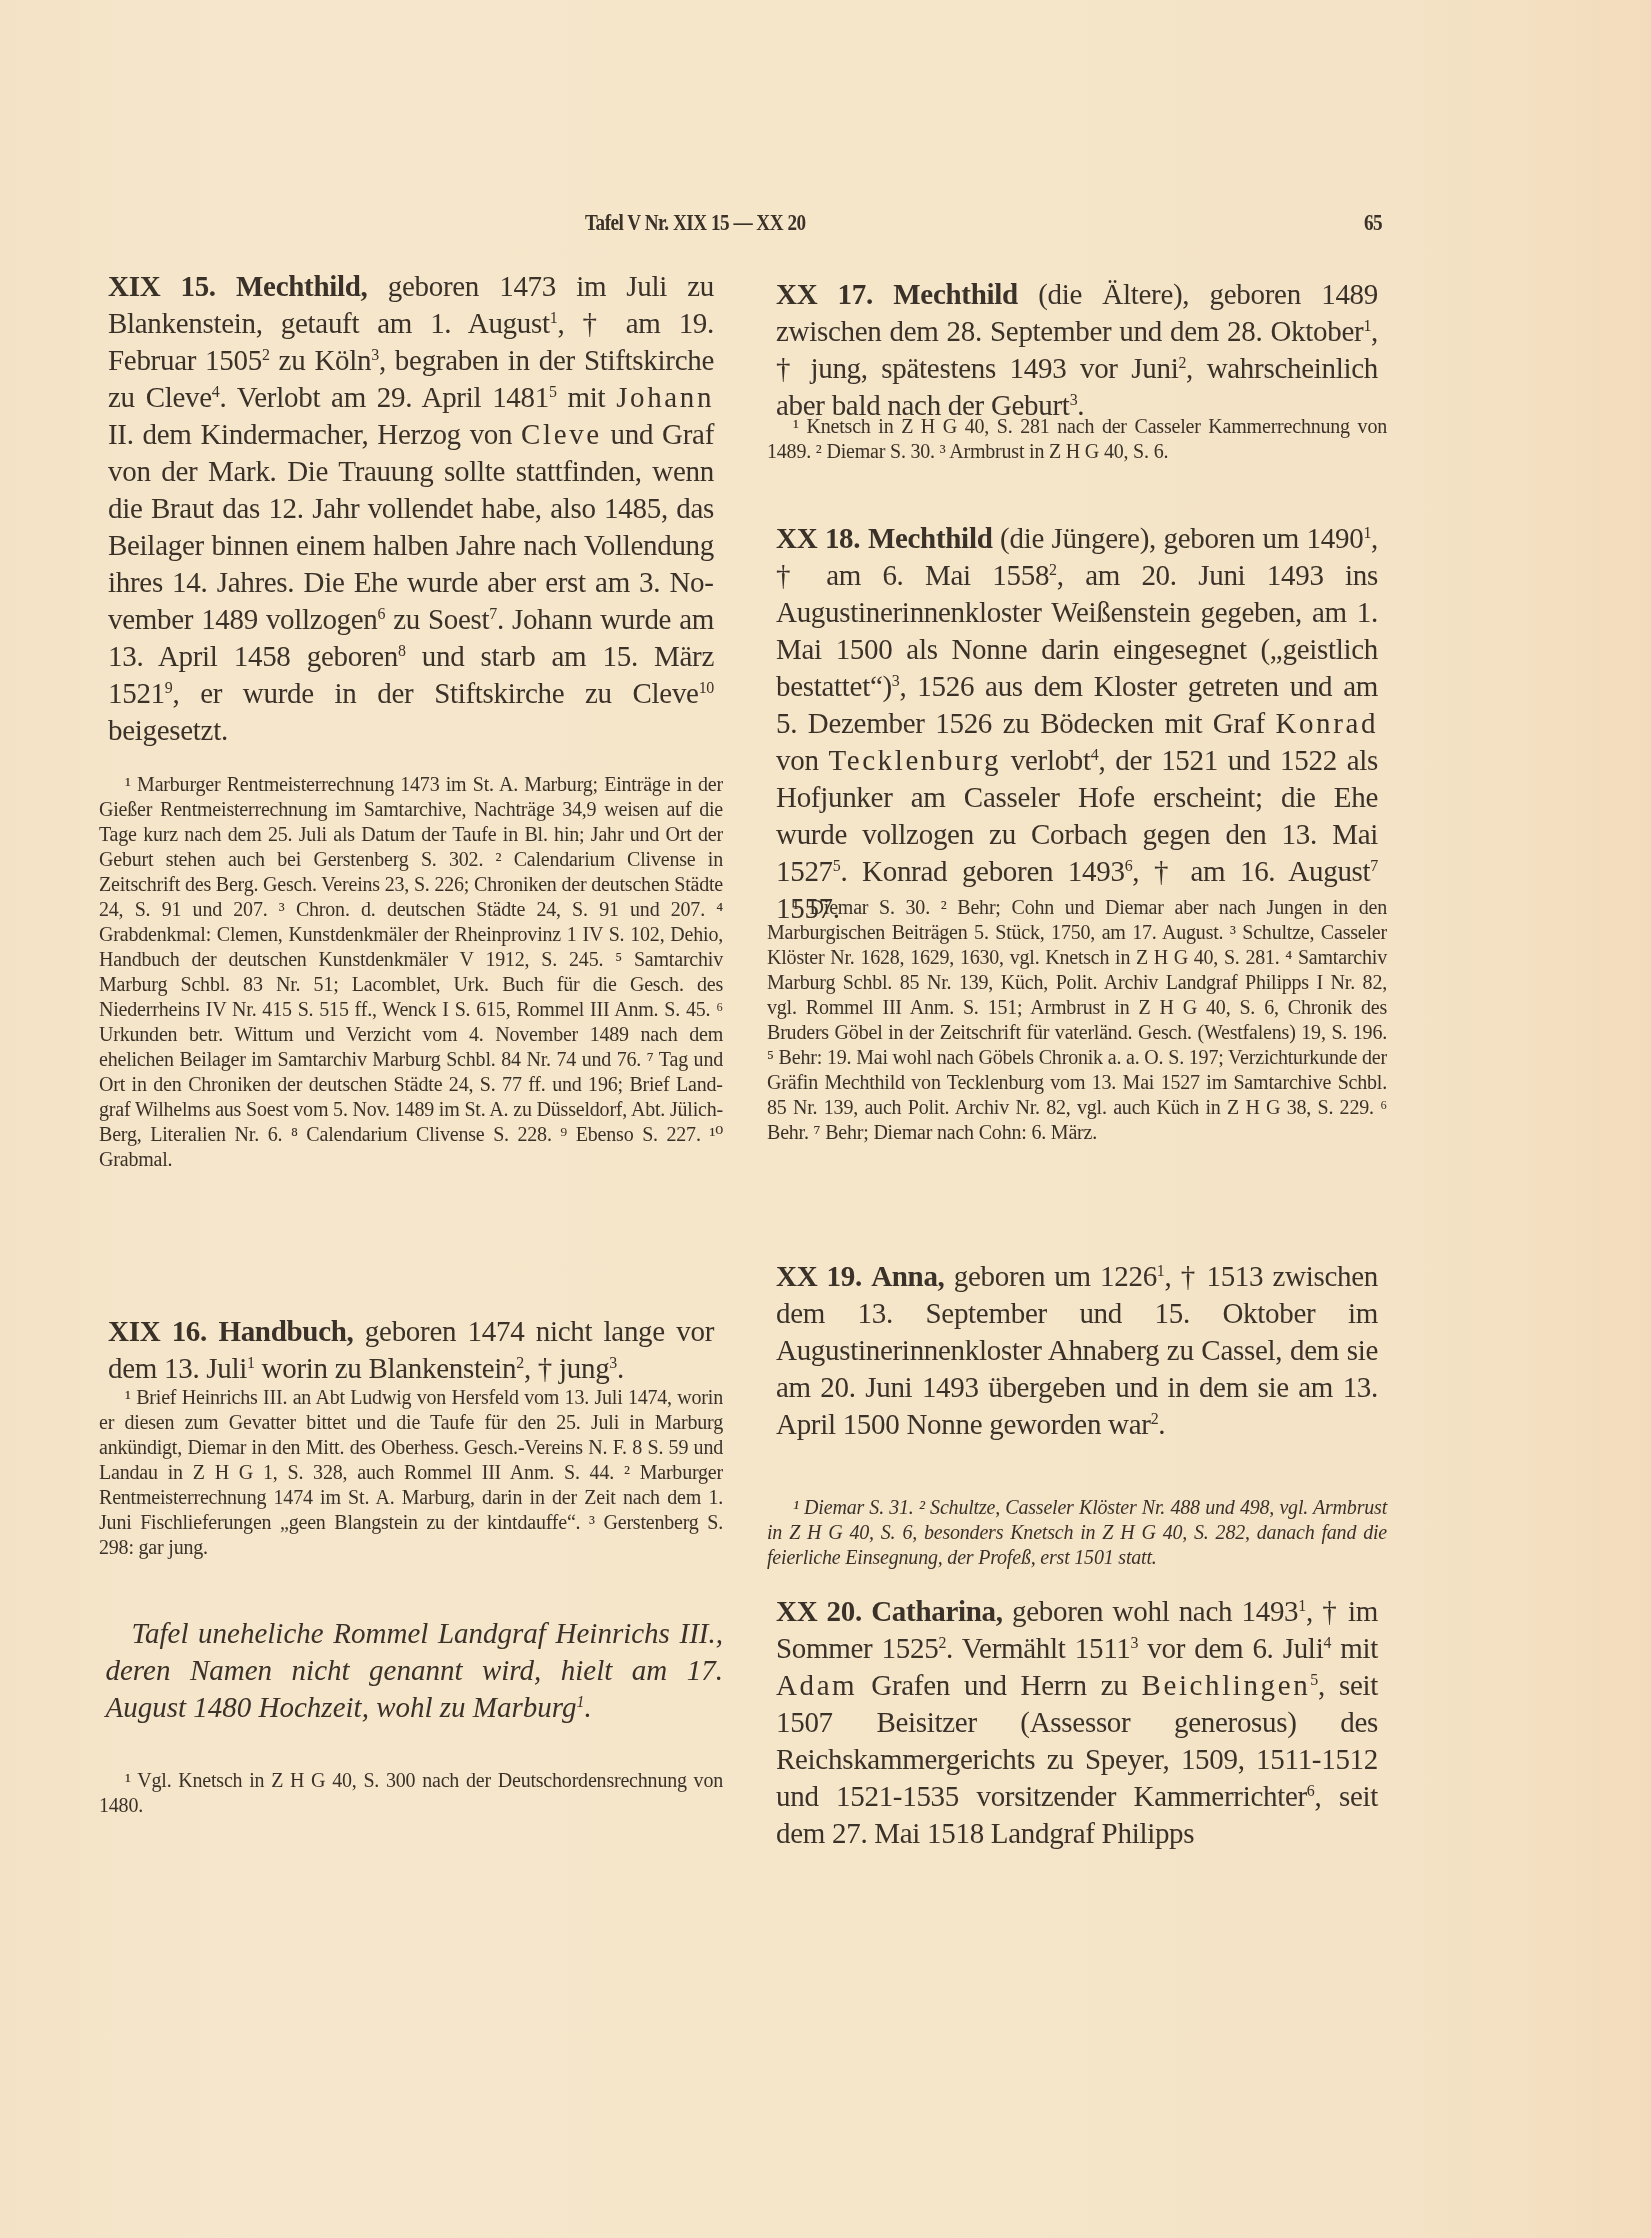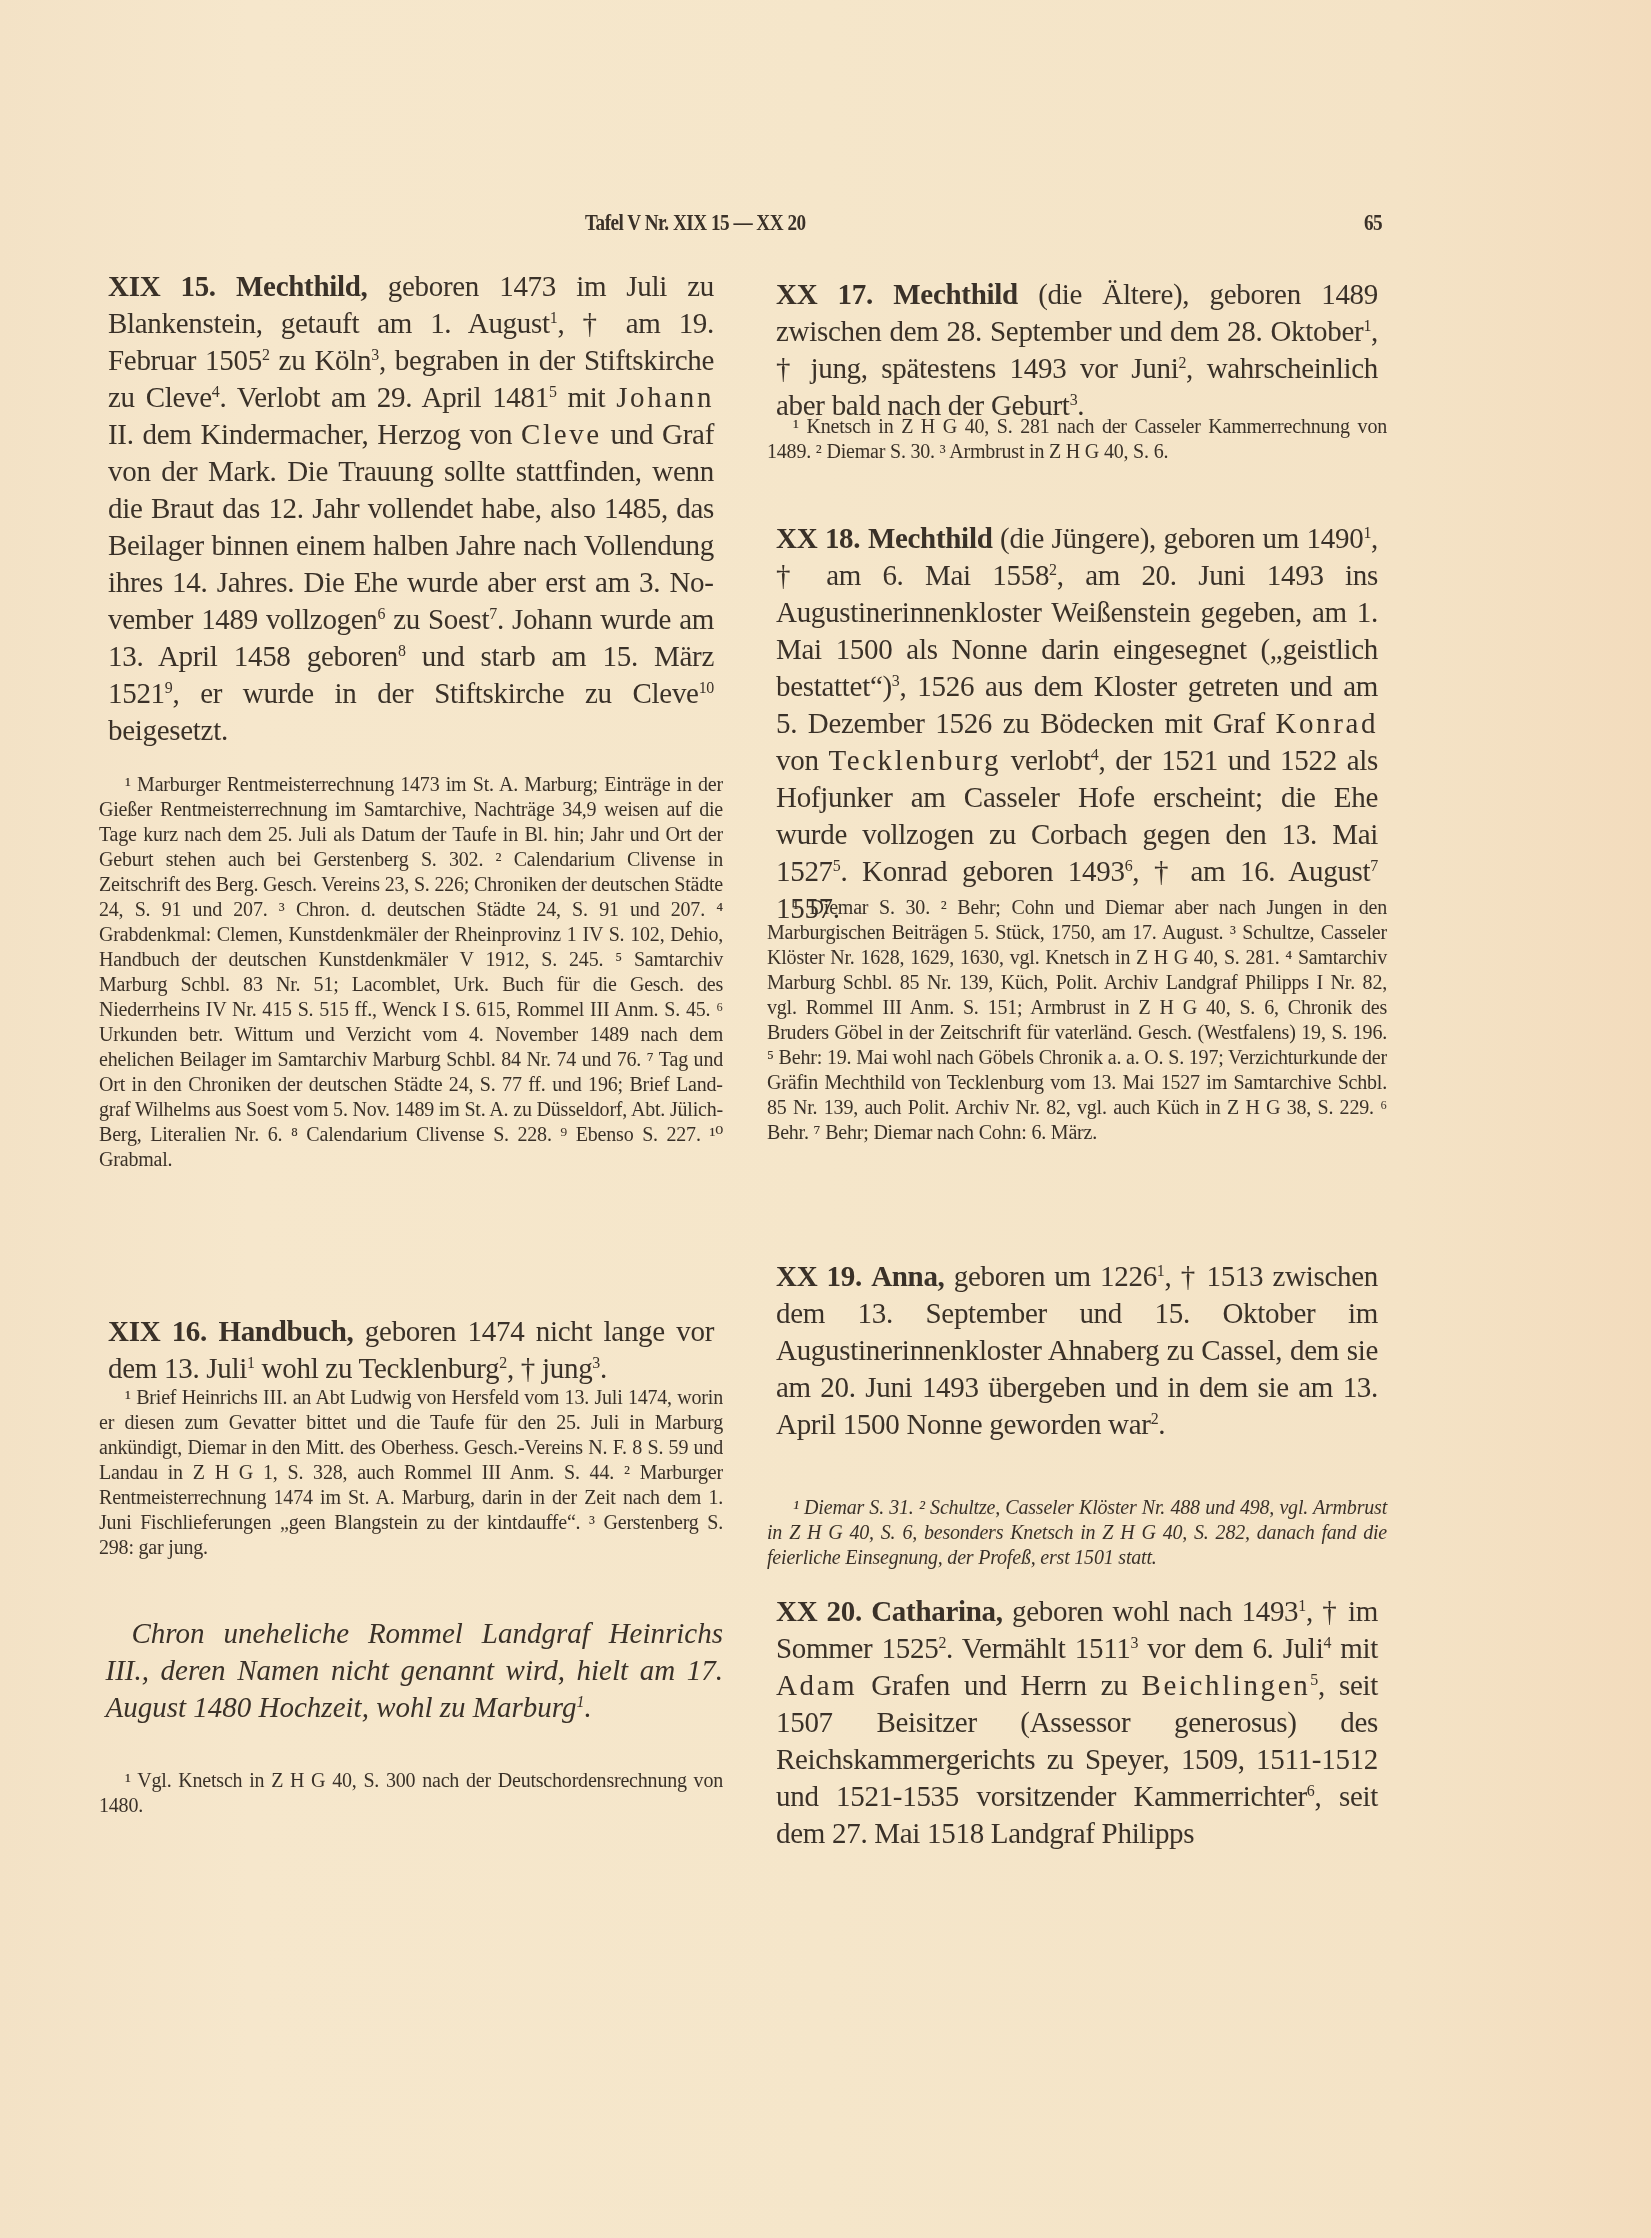--- a/index.html
+++ b/index.html
@@ -39,28 +39,28 @@
 <div class="col left">
 
   <div class="block" style="top:259px;">
     <p class="body-text"><span class="head">XIX 15.</span> <span class="head">Mechthild,</span><span> geboren 1473 im Juli zu Blankenstein, getauft am 1. August</span><sup>1</sup><span>, † am 19. Februar 1505</span><sup>2</sup><span> zu Köln</span><sup>3</sup><span>, begraben in der Stifts­kirche zu Cleve</span><sup>4</sup><span>. Verlobt am 29. April 1481</span><sup>5</sup><span> mit </span><span class="spaced">Johann</span><span> II. dem Kindermacher, Herzog von </span><span class="spaced">Cleve</span><span> und Graf von der Mark. Die Trauung sollte stattfinden, wenn die Braut das 12. Jahr vollendet habe, also 1485, das Beilager binnen einem halben Jahre nach Vollendung ihres 14. Jahres. Die Ehe wurde aber erst am 3. No­vember 1489 vollzogen</span><sup>6</sup><span> zu Soest</span><sup>7</sup><span>. Johann wurde am 13. April 1458 geboren</span><sup>8</sup><span> und starb am 15. März 1521</span><sup>9</sup><span>, er wurde in der Stiftskirche zu Cleve</span><sup>10</sup><span> beigesetzt.</span></p>
   </div>
   <div class="block" style="top:772px;">
     <p class="notes">¹ Marburger Rentmeisterrechnung 1473 im St. A. Marburg; Einträge in der Gießer Rentmeisterrechnung im Samtarchive, Nachträge 34,9 weisen auf die Tage kurz nach dem 25. Juli als Datum der Taufe in Bl. hin; Jahr und Ort der Geburt stehen auch bei Gerstenberg S. 302.   ² Calendarium Clivense in Zeitschrift des Berg. Gesch. Vereins 23, S. 226; Chroniken der deut­schen Städte 24, S. 91 und 207.   ³ Chron. d. deutschen Städte 24, S. 91 und 207.   ⁴ Grabdenkmal: Clemen, Kunstdenkmäler der Rheinprovinz 1 IV S. 102, Dehio, Handbuch der deutschen Kunstdenkmäler V 1912, S. 245.   ⁵ Samtarchiv Marburg Schbl. 83 Nr. 51; Lacomblet, Urk. Buch für die Gesch. des Niederrheins IV Nr. 415 S. 515 ff., Wenck I S. 615, Rommel III Anm. S. 45.   ⁶ Urkunden betr. Wittum und Verzicht vom 4. November 1489 nach dem ehelichen Beilager im Samtarchiv Marburg Schbl. 84 Nr. 74 und 76.   ⁷ Tag und Ort in den Chroniken der deutschen Städte 24, S. 77 ff. und 196; Brief Land­graf Wilhelms aus Soest vom 5. Nov. 1489 im St. A. zu Düsseldorf, Abt. Jülich-Berg, Literalien Nr. 6.   ⁸ Ca­lendarium Clivense S. 228.   ⁹ Ebenso S. 227.   ¹⁰ Grabmal.</p>
   </div>
 
   <div class="block" style="top:1304px;">
-    <p class="body-text"><span class="head">XIX 16.</span> <span class="head">Handbuch,</span><span> geboren 1474 nicht lange vor dem 13. Juli</span><sup>1</sup><span> wohl zu Tecklenburg</span><sup>2</sup><span>, † jung</span><sup>3</sup><span>.</span></p>
+    <p class="body-text"><span class="head">XIX 16.</span> <span class="head">Handbuch,</span><span> geboren 1474 nicht lange vor dem 13. Juli</span><sup>1</sup><span> worin zu Blankenstein</span><sup>2</sup><span>, † jung</span><sup>3</sup><span>.</span></p>
   </div>
   <div class="block" style="top:1385px;">
     <p class="notes">¹ Brief Heinrichs III. an Abt Ludwig von Hersfeld vom 13. Juli 1474, worin er diesen zum Gevatter bittet und die Taufe für den 25. Juli in Marburg ankündigt, Diemar in den Mitt. des Oberhess. Gesch.-Vereins N. F. 8 S. 59 und Landau in Z H G 1, S. 328, auch Rommel III Anm. S. 44.   ² Marburger Rentmeisterrechnung 1474 im St. A. Marburg, darin in der Zeit nach dem 1. Juni Fischlieferungen „geen Blangstein zu der kintdauffe“.   ³ Gerstenberg S. 298: gar jung.</p>
   </div>
 
   <div class="block" style="top:1615px;">
-    <p class="italic-text"><span>Chron uneheliche </span><span class="spaced">Rommel</span><span> Landgraf Hein­richs III., deren Namen nicht genannt wird, hielt am 17. August 1480 Hochzeit, wohl zu Marburg</span><sup>1</sup><span>.</span></p>
+    <p class="italic-text"><span>Tafel uneheliche </span><span class="spaced">Rommel</span><span> Landgraf Hein­richs III., deren Namen nicht genannt wird, hielt am 17. August 1480 Hochzeit, wohl zu Marburg</span><sup>1</sup><span>.</span></p>
   </div>
   <div class="block" style="top:1768px;">
     <p class="notes">¹ Vgl. Knetsch in Z H G 40, S. 300 nach der Deutschordensrechnung von 1480.</p>
   </div>
 </div>
 
 <div class="col right">
 
   <div class="block" style="top:267px;">
     <p class="body-text"><span class="head">XX 17.</span> <span class="head">Mechthild</span><span> (die Ältere), geboren 1489 zwischen dem 28. September und dem 28. Ok­tober</span><sup>1</sup><span>, † jung, spätestens 1493 vor Juni</span><sup>2</sup><span>, wahr­scheinlich aber bald nach der Geburt</span><sup>3</sup><span>.</span></p>

